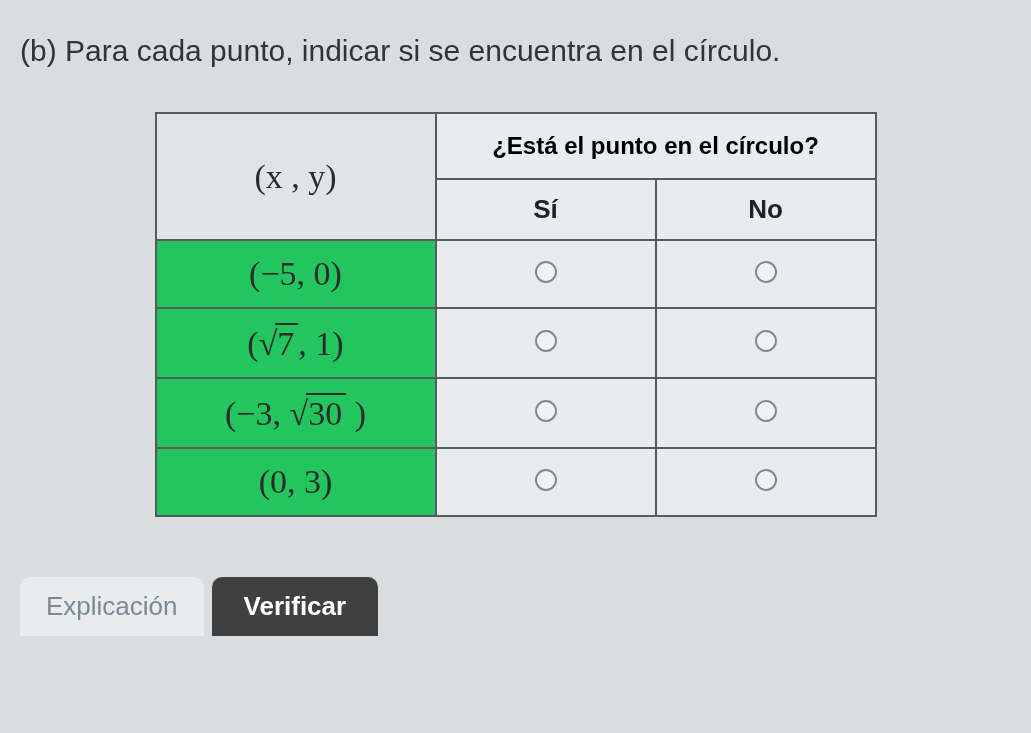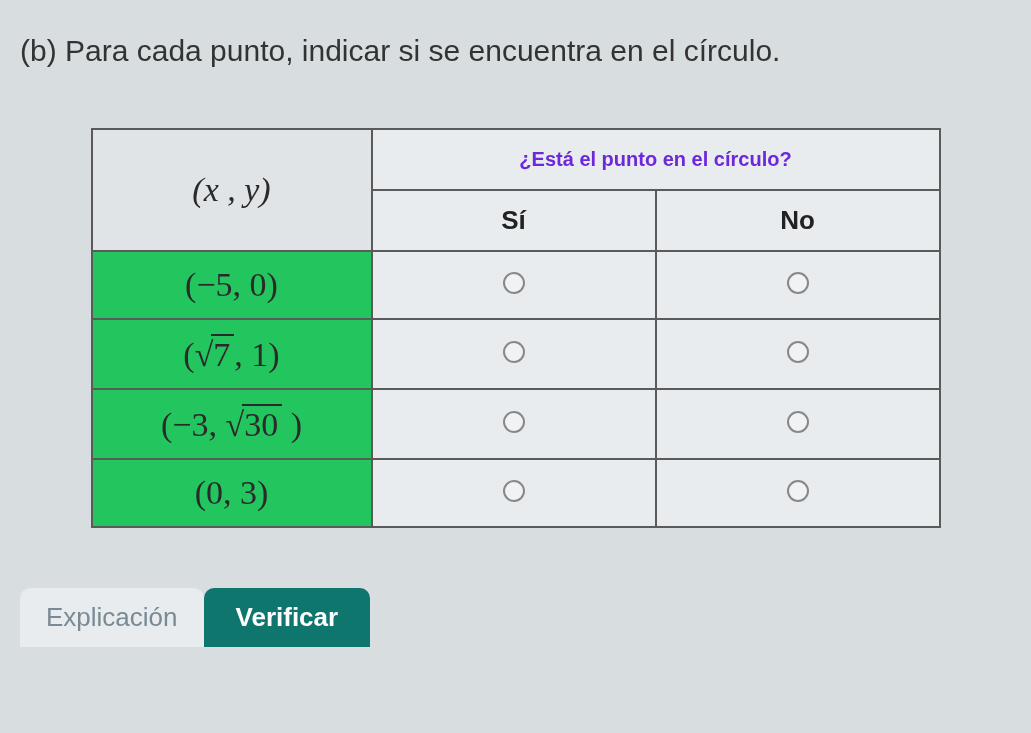--- a/index.html
+++ b/index.html
@@ -11,59 +11,58 @@
       font-family: Arial, Helvetica, sans-serif;
       background: #d8dde0;
       padding: 30px 20px;
       width: 1031px;
       height: 733px;
       color: #2a2a2a;
     }
     .prompt {
       font-size: 30px;
       color: #333;
-      margin-bottom: 56px;
+      margin-bottom: 40px;
       line-height: 1.4;
     }
     .table-wrap {
       display: flex;
       justify-content: center;
     }
     table {
       border-collapse: collapse;
       background: #e8ecee;
     }
     th, td {
       border: 2px solid #5a5a5a;
       text-align: center;
       vertical-align: middle;
     }
     .hdr-xy {
       background: #e0e4e6;
       font-weight: normal;
-      font-style: italic;
       font-family: "Times New Roman", serif;
       font-size: 34px;
       padding: 20px 50px;
       width: 280px;
     }
     .hdr-question {
       background: #e8ecee;
       font-weight: bold;
-      font-size: 20px;
+      font-size: 24px;
       padding: 18px 20px;
-      color: #6d28d9;
+      color: #000000;
     }
     .hdr-sino {
       background: #e8ecee;
       font-weight: bold;
       font-size: 26px;
       padding: 14px 8px;
       color: #222;
-      width: 284px;
+      width: 220px;
     }
     .point-cell {
       font-family: "Times New Roman", serif;
       font-size: 34px;
       padding: 14px 20px;
       background: #22c55e;
     }
     .radio-cell {
       padding: 14px 20px;
       background: #e8ecee;
@@ -86,33 +85,33 @@
     }
     .sqrt-body {
       border-top: 2px solid #2a2a2a;
       padding: 0 4px 0 2px;
       display: inline-block;
       margin-left: -2px;
     }
     .buttons {
       margin-top: 60px;
       display: flex;
-      gap: 0;
+      gap: 8px;
       align-items: center;
     }
     .btn-explain {
       background: #e8ecee;
       color: #7a8a95;
       font-size: 26px;
       padding: 14px 26px;
       border-radius: 10px 10px 0 0;
       border: none;
     }
     .btn-verify {
-      background: #0f766e;
+      background: #404040;
       color: #fff;
       font-size: 26px;
       font-weight: bold;
       padding: 14px 32px;
       border-radius: 10px 10px 0 0;
       border: none;
     }
   </style>
 </head>
 <body>

